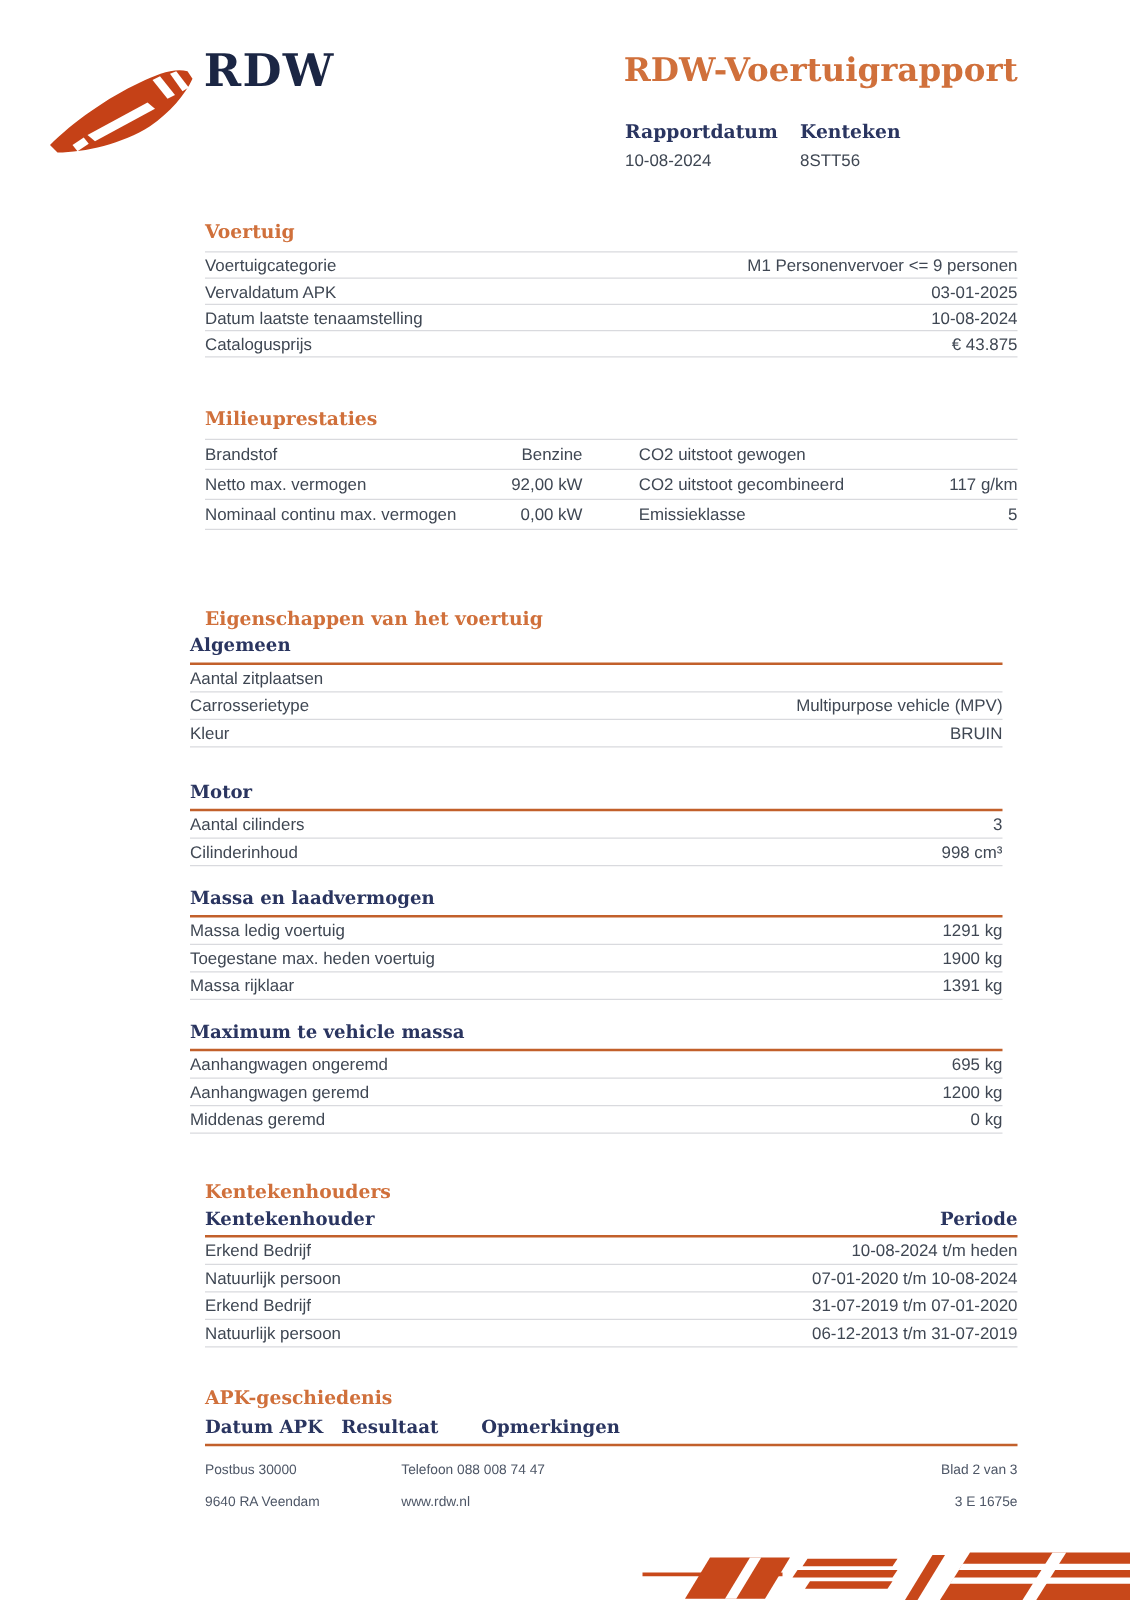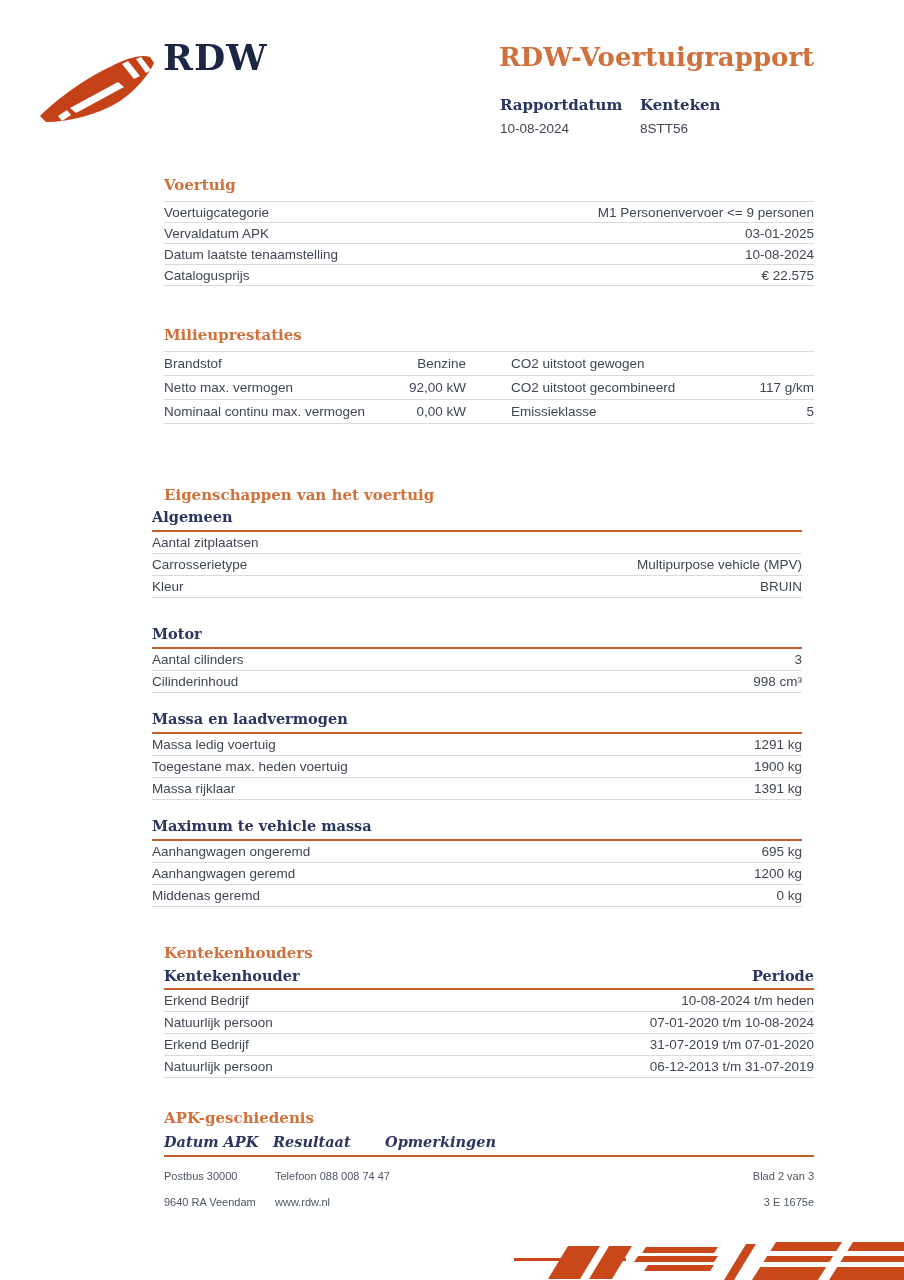--- a/index.html
+++ b/index.html
@@ -50,26 +50,26 @@
              color:var(--navy);padding-bottom:5px;border-bottom:2px solid var(--orange-rule);}
 
   
   .kt-head{display:flex;justify-content:space-between;margin-top:5px;
            padding-bottom:4px;border-bottom:2px solid var(--orange-rule);
            font-family:"DejaVu Serif","Liberation Serif",serif;font-weight:700;font-size:14.5px;color:var(--navy);}
 
   
   .apk-head{display:grid;grid-template-columns:109px 112px 1fr;margin-top:6px;padding-bottom:5px;
             border-bottom:2px solid var(--orange-rule);
-            font-family:"DejaVu Serif","Liberation Serif",serif;font-weight:700;font-size:14.5px;color:var(--navy);font-style:italic;}
+            font-family:"DejaVu Serif","Liberation Serif",serif;font-weight:700;font-size:14.5px;color:var(--navy);}
 
   
   .footer{position:absolute;left:164px;top:1170px;width:650px;display:grid;row-gap:14px;
           font-size:11px;color:var(--footer-text);}
-  .f-line{display:grid;grid-template-columns:111px 1fr auto;align-items:baseline;}
+  .f-line{display:grid;grid-template-columns:111px 1fr auto;align-items:baseline;gap:46px;}
   .f-right{text-align:right;}
 
   .decoration{position:absolute;left:500px;top:1224px;width:404px;height:56px;}
 </style>
 </head>
 <body>
 
 <div class="page">
 
   <svg class="logo-feather" viewBox="0 0 128 88" xmlns="http://www.w3.org/2000/svg">
@@ -104,21 +104,21 @@
       <div class="r">
         <span class="lbl">Vervaldatum APK</span>
         <span class="val">03-01-2025</span>
       </div>
       <div class="r">
         <span class="lbl">Datum laatste tenaamstelling</span>
         <span class="val">10-08-2024</span>
       </div>
       <div class="r">
         <span class="lbl">Catalogusprijs</span>
-        <span class="val">€ 22.575</span>
+        <span class="val">€ 43.875</span>
       </div>
     </div>
   </div>
 
   <div class="sec" style="top:326px">
     <div class="sec-title">Milieuprestaties</div>
     <div class="tbl">
       <div class="mr">
         <div class="mcell-l">
           <span class="lbl">Brandstof</span>

